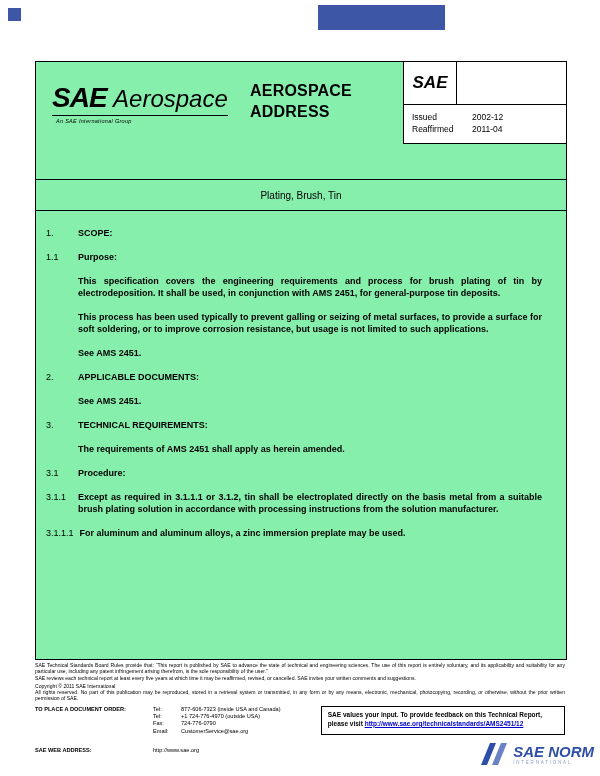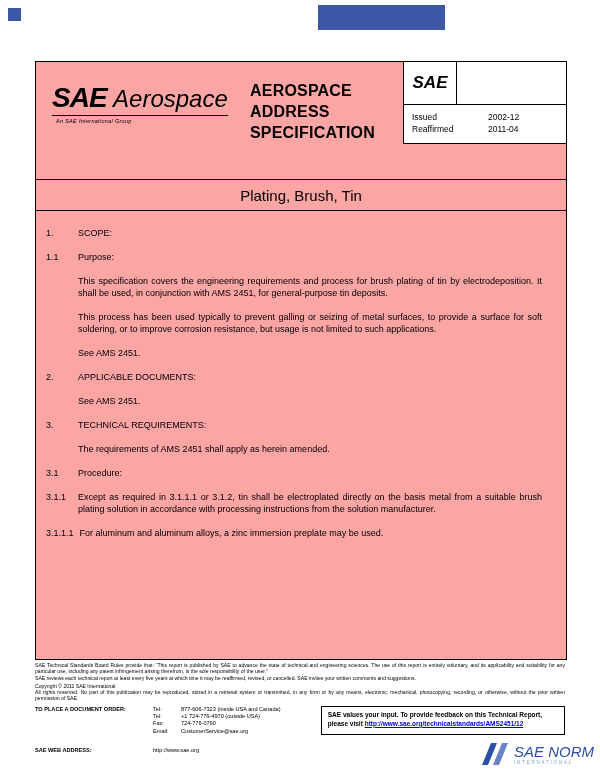--- a/index.html
+++ b/index.html
@@ -3,45 +3,45 @@
 <meta charset="utf-8">
 <style>
   html,body{margin:0;padding:0;background:#fff;}
   .page{position:relative;width:600px;height:776px;background:#ffffff;font-family:"Liberation Sans",sans-serif;color:#000;overflow:hidden;}
 
   
   .mark-tl{position:absolute;left:8px;top:8px;width:13px;height:13px;background:#3d56a6;}
   .bar-tr{position:absolute;left:318px;top:5px;width:127px;height:25px;background:#3d56a6;}
 
   
-  .doc-box{position:absolute;left:35px;top:61px;width:530px;height:597px;border:1.5px solid #000;display:flex;flex-direction:column;background:#fca5a5;}
+  .doc-box{position:absolute;left:35px;top:61px;width:530px;height:597px;border:1.5px solid #000;display:flex;flex-direction:column;background:#86efac;}
 
   .header-row{position:relative;height:117px;border-bottom:1.5px solid #000;}
   .logo-cell{position:absolute;left:16px;top:20px;}
   .logo-line{white-space:nowrap;border-bottom:1px solid #000;padding-bottom:1px;}
   .logo-sae{font-style:italic;font-weight:bold;font-size:28px;letter-spacing:-1px;}
   .logo-aero{font-style:italic;font-size:24px;margin-left:2px;}
   .logo-tagline{font-size:5.5px;font-style:italic;margin-top:2px;margin-left:4px;letter-spacing:.3px;}
 
   .center-cell{position:absolute;left:214px;top:18px;font-weight:bold;font-size:16px;line-height:21px;letter-spacing:.2px;}
 
   .right-box{position:absolute;right:0;top:0;width:162px;border-left:1.5px solid #000;border-bottom:1.5px solid #000;background:#fff;}
   .rb-top{display:flex;align-items:stretch;border-bottom:1.5px solid #000;height:42px;}
   .rb-sae{width:52px;border-right:1.5px solid #000;display:flex;align-items:center;justify-content:center;font-style:italic;font-weight:bold;font-size:17px;}
   .rb-num{flex:1;display:flex;align-items:center;justify-content:center;font-weight:bold;font-size:10.5px;}
   .rb-dates{padding:6px 8px 8px 8px;}
   .rb-row{display:flex;font-size:8.5px;line-height:12px;}
-  .rb-label{width:76px;}
-
-  .title-row{height:30px;border-bottom:1.5px solid #000;display:flex;align-items:center;justify-content:center;font-size:15px;}
+  .rb-label{width:60px;}
+
+  .title-row{height:30px;border-bottom:1.5px solid #000;display:flex;align-items:center;justify-content:center;font-size:10px;}
 
   .body-cell{flex:1;padding:16px 24px 0 10px;}
   .block{display:flex;font-size:9px;line-height:12px;margin-bottom:12px;}
   .num{flex:0 0 auto;min-width:26px;padding-right:6px;white-space:nowrap;}
-  .txt{flex:1;text-align:justify;}
+  .txt{flex:1;text-align:justify;font-weight:bold;}
 
   
   .footer{position:absolute;left:35px;top:662px;width:530px;font-size:5.1px;line-height:6.3px;color:#000;}
   .fp{text-align:justify;}
   .fp-copy{margin-top:2px;}
 
   
   .bottom{position:absolute;left:35px;top:706px;width:530px;display:flex;justify-content:space-between;align-items:flex-start;}
   .order-col{font-size:5.6px;line-height:7.2px;width:288px;}
   .order-row{display:flex;}
@@ -52,21 +52,21 @@
   .contact-value{flex:1;}
   .web-row{display:flex;margin-top:12px;font-size:5.6px;}
   .web-label{font-weight:bold;width:118px;}
   .web-url{color:#000;}
 
   .feedback-box{width:232px;border:1.5px solid #000;padding:4px 6px 5px 6px;font-size:6.5px;line-height:8.8px;font-weight:bold;background:#fff;}
   .feedback-link{color:#0000cc;text-decoration:underline;cursor:pointer;word-break:break-all;}
 
   
   .norm-logo{position:absolute;right:6px;top:743px;display:flex;align-items:center;gap:3px;}
-  .norm-text{color:#2e4fa8;font-weight:normal;font-style:italic;font-size:15px;line-height:15px;}
+  .norm-text{color:#2e4fa8;font-weight:bold;font-style:italic;font-size:15px;line-height:15px;}
   .norm-sub{color:#8aa0cf;font-size:4.5px;letter-spacing:1.8px;margin-top:1px;}
 </style>
 </head>
 <body>
 
 <div class="page">
 
   <div class="mark-tl"></div>
   <div class="bar-tr"></div>
 
@@ -77,21 +77,20 @@
         <div class="logo-line">
           <span class="logo-sae">SAE</span>
           <span class="logo-aero">Aerospace</span>
         </div>
         <div class="logo-tagline">An SAE International Group</div>
       </div>
 
       <div class="center-cell">
         <div>AEROSPACE</div>
         <div>ADDRESS</div>
-        <div>SPECIFICATION</div>
       </div>
 
       <div class="right-box">
         <div class="rb-top">
           <div class="rb-sae">SAE</div>
         </div>
         <div class="rb-dates">
           <div class="rb-row">
             <span class="rb-label">Issued</span>
             <span class="rb-val">2002-12</span>

